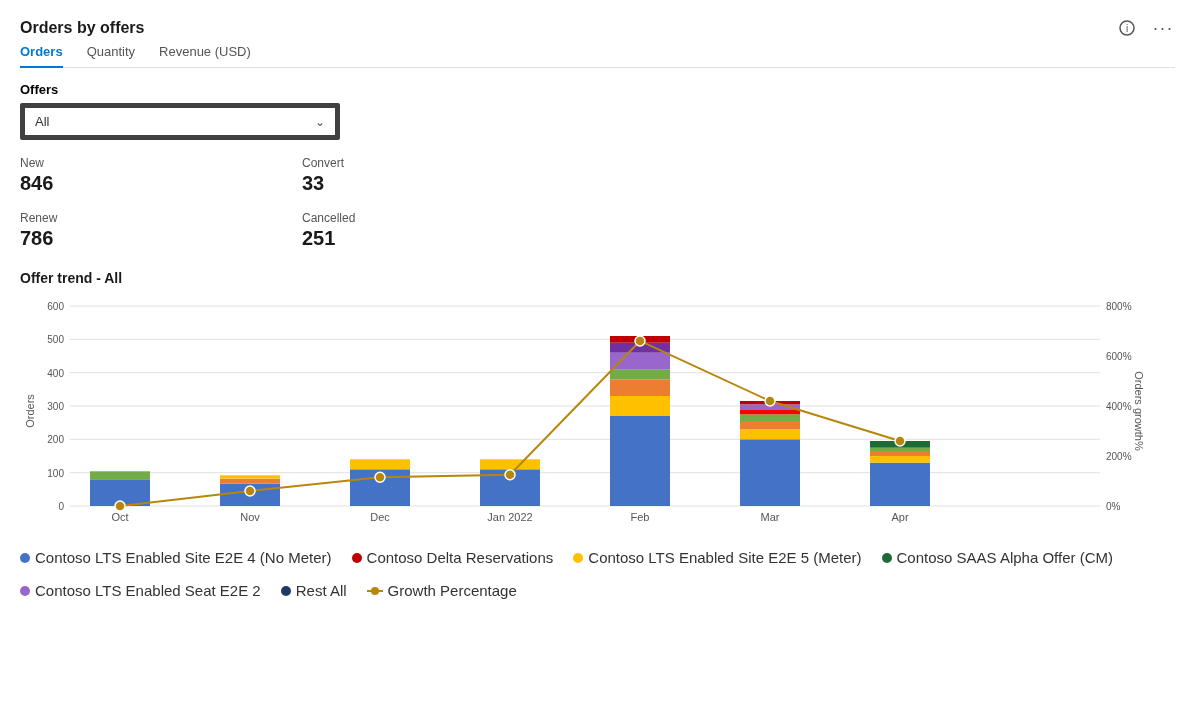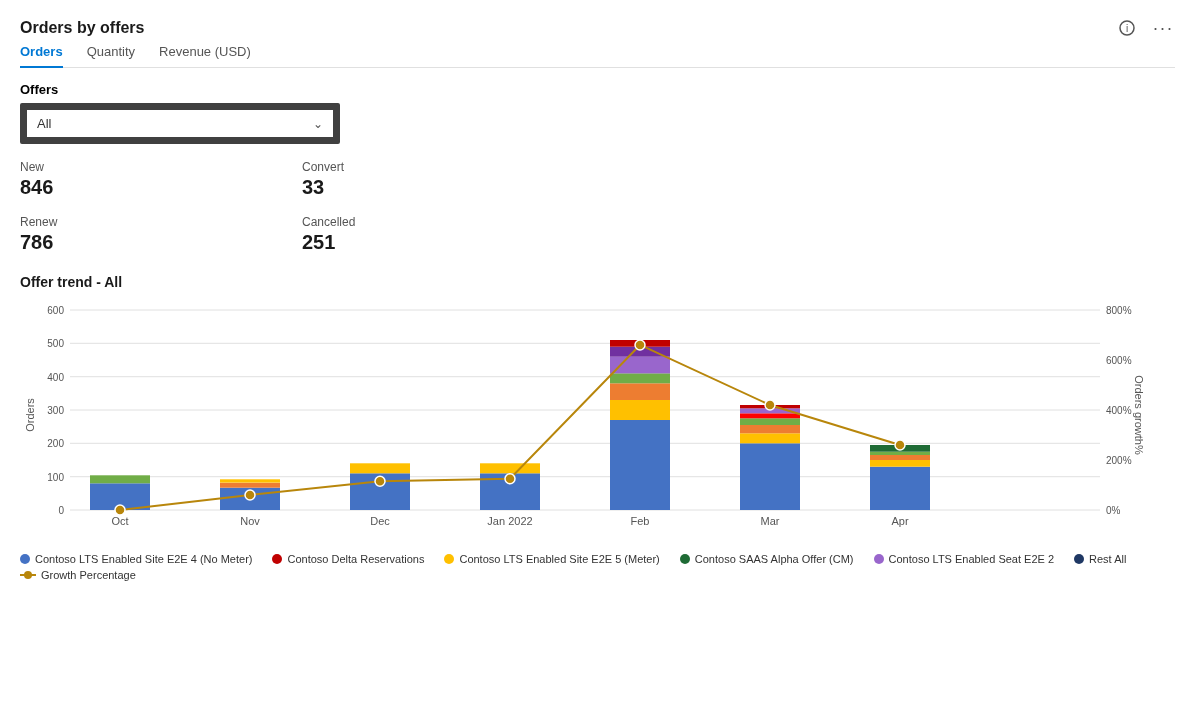--- a/index.html
+++ b/index.html
@@ -73,21 +73,21 @@
       background: #0078d4;
     }
     .section-label {
       font-size: 13px;
       font-weight: 600;
       margin-bottom: 6px;
       color: #000000;
     }
     .dropdown {
       width: 320px;
-      border: 7px solid #404040;
+      border: 5px solid #404040;
       border-radius: 2px;
       padding: 6px 10px;
       display: flex;
       justify-content: space-between;
       align-items: center;
       margin-bottom: 16px;
       cursor: pointer;
       background: #fff;
       font-size: 13px;
     }
@@ -114,23 +114,23 @@
     }
     .chart-title {
       font-size: 14px;
       font-weight: 700;
       margin-bottom: 0;
       color: #1a1a1a;
     }
     .legend {
       display: flex;
       flex-wrap: wrap;
-      gap: 4px 20px;
+      gap: 16px 20px;
       margin-top: 10px;
-      font-size: 11px;
+      font-size: 15px;
     }
     .legend-item {
       display: flex;
       align-items: center;
       gap: 5px;
     }
     .legend-dot {
       width: 10px;
       height: 10px;
       border-radius: 50%;

